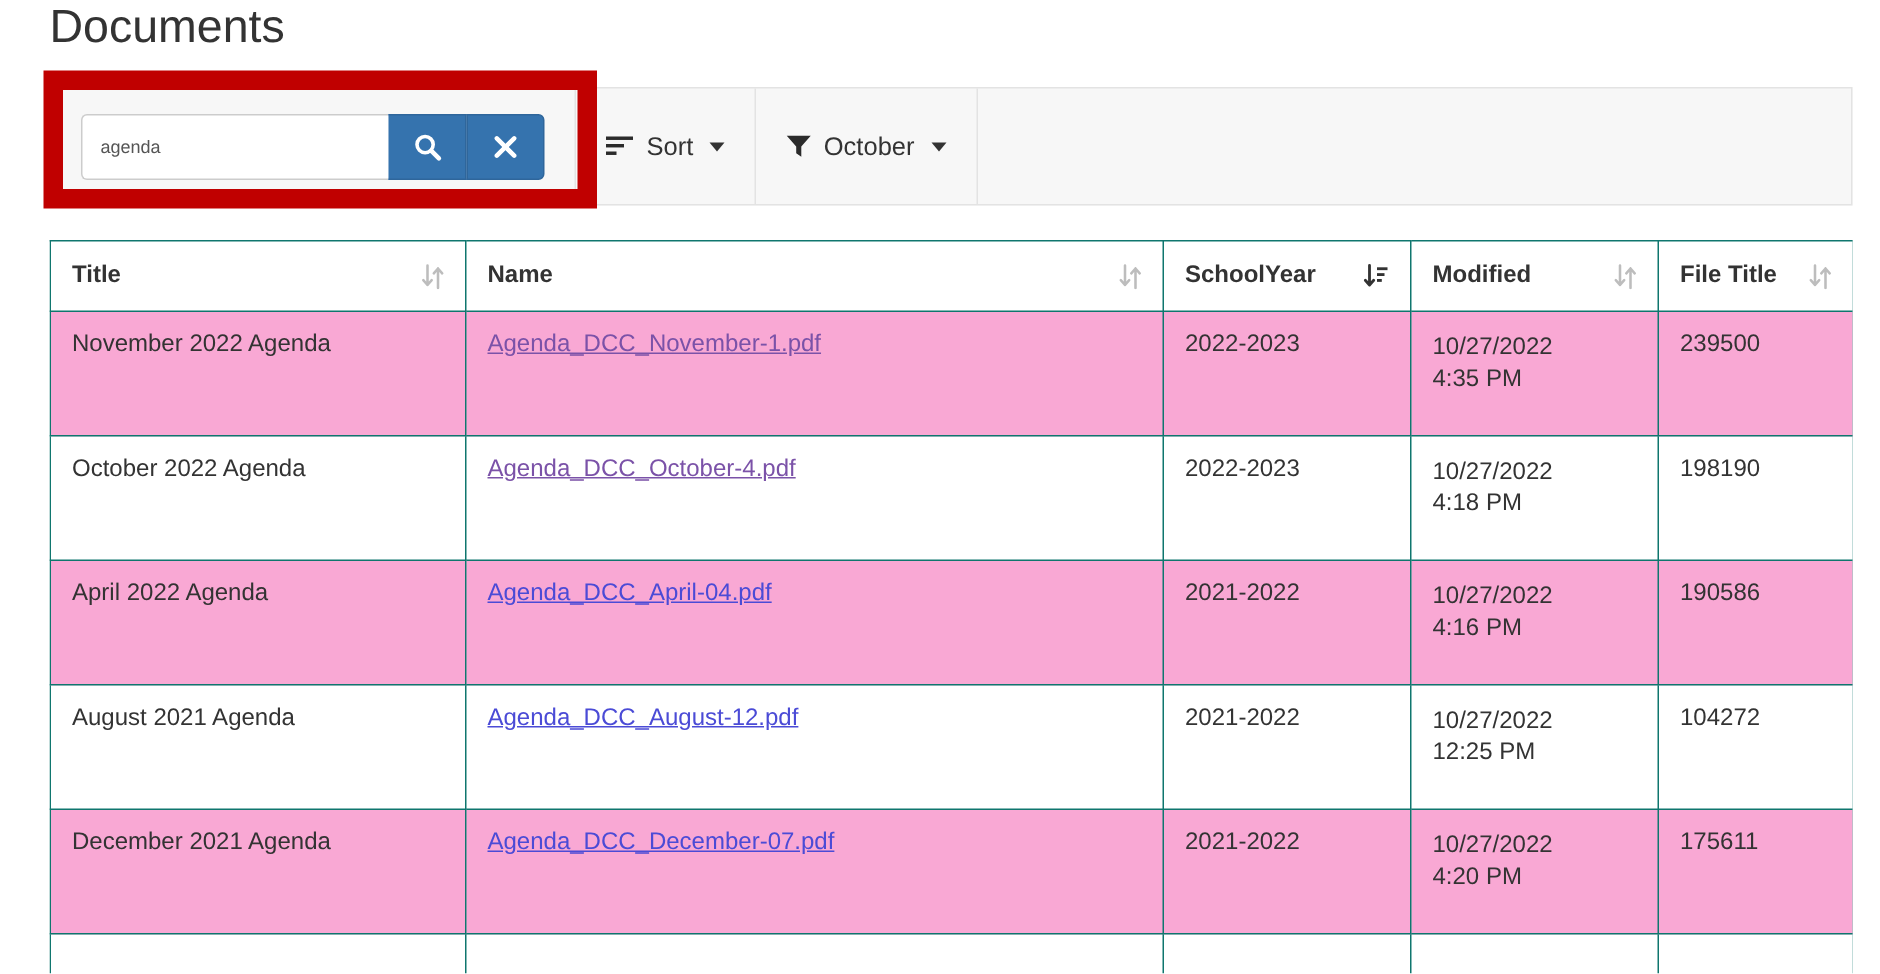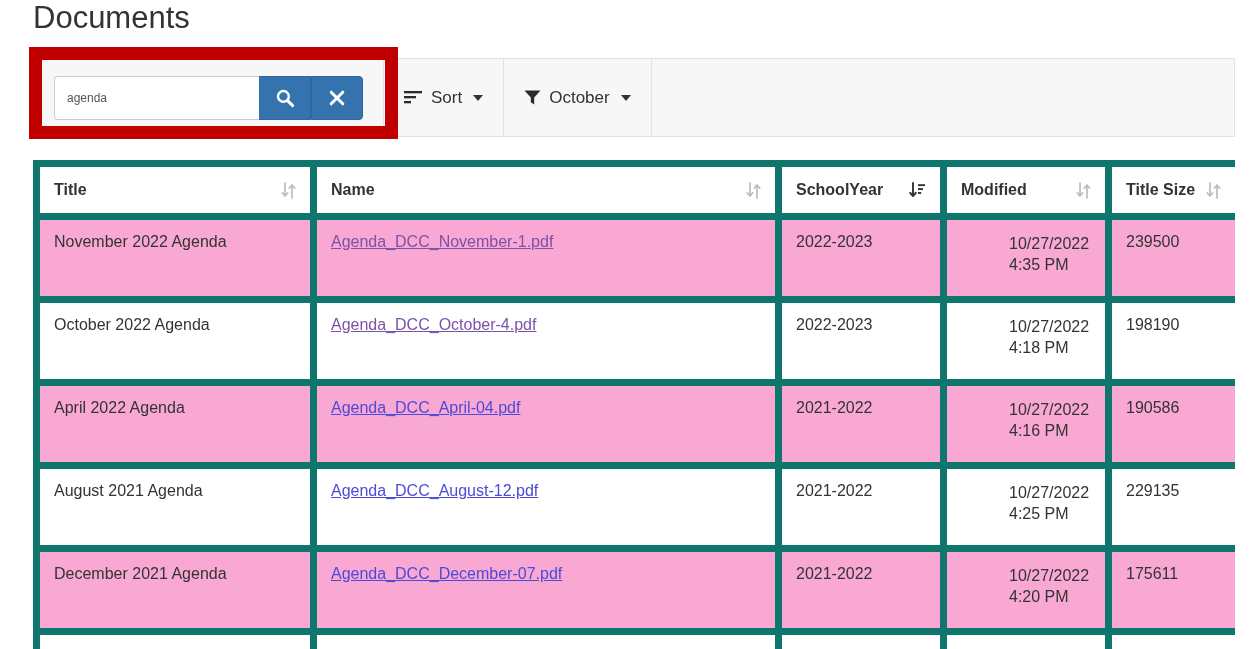--- a/index.html
+++ b/index.html
@@ -159,21 +159,21 @@
     overflow: hidden;
   }
   table.doc-table {
     width: 1202px;
     border-collapse: collapse;
     table-layout: fixed;
     font-size: 16px;
   }
   table.doc-table th,
   table.doc-table td {
-    border: 7px solid #0f766e;
+    border: 1px solid #0f766e;
     text-align: left;
     vertical-align: top;
     padding: 13px 14px;
     box-sizing: border-box;
     color: #333333;
   }
   table.doc-table th {
     font-weight: bold;
     background: #ffffff;
     white-space: nowrap;
@@ -206,21 +206,21 @@
   .row-h td { height: 83px; }
   .row-partial td { height: 42px; }
 
   a.doc-link {
     color: #7b52a8;
     text-decoration: underline;
     word-break: break-all;
   }
   a.doc-link.unvisited { color: #4b4bd6; }
 
-  .mod-line { display: block; line-height: 21px; margin-left: 48px; }
+  .mod-line { display: block; line-height: 21px; }
 </style>
 </head>
 <body>
 
 <div class="page">
 
   <div class="page-title">Documents</div>
 
   <div class="toolbar">
 
@@ -322,21 +322,21 @@
               <span class="sort-ico">
                 <svg width="15" height="17" viewBox="0 0 15 17" aria-hidden="true">
                   <path d="M4 1 L4 14 M4 14 L1.2 10.8 M4 14 L6.8 10.8" fill="none" stroke="#bdbdbd" stroke-width="1.7" stroke-linecap="round"></path>
                   <path d="M11 16 L11 3 M11 3 L8.2 6.2 M11 3 L13.8 6.2" fill="none" stroke="#bdbdbd" stroke-width="1.7" stroke-linecap="round"></path>
                 </svg>
               </span>
             </div>
           </th>
           <th class="col-size">
             <div class="th-inner">
-              <span class="th-label">Title Size</span>
+              <span class="th-label">File Title</span>
               <span class="sort-ico">
                 <svg width="15" height="17" viewBox="0 0 15 17" aria-hidden="true">
                   <path d="M4 1 L4 14 M4 14 L1.2 10.8 M4 14 L6.8 10.8" fill="none" stroke="#bdbdbd" stroke-width="1.7" stroke-linecap="round"></path>
                   <path d="M11 16 L11 3 M11 3 L8.2 6.2 M11 3 L13.8 6.2" fill="none" stroke="#bdbdbd" stroke-width="1.7" stroke-linecap="round"></path>
                 </svg>
               </span>
             </div>
           </th>
         </tr>
       </thead>
@@ -382,23 +382,23 @@
         </tr>
 
         <tr class="row-h plain">
           <td class="col-title">August 2021 Agenda</td>
           <td class="col-name">
             <a class="doc-link unvisited" href="#">Agenda_DCC_August-12.pdf</a>
           </td>
           <td class="col-year">2021-2022</td>
           <td class="col-mod">
             <span class="mod-line">10/27/2022</span>
-            <span class="mod-line">4:25 PM</span>
-          </td>
-          <td class="col-size">229135</td>
+            <span class="mod-line">12:25 PM</span>
+          </td>
+          <td class="col-size">104272</td>
         </tr>
 
         <tr class="row-h striped">
           <td class="col-title">December 2021 Agenda</td>
           <td class="col-name">
             <a class="doc-link unvisited" href="#">Agenda_DCC_December-07.pdf</a>
           </td>
           <td class="col-year">2021-2022</td>
           <td class="col-mod">
             <span class="mod-line">10/27/2022</span>

